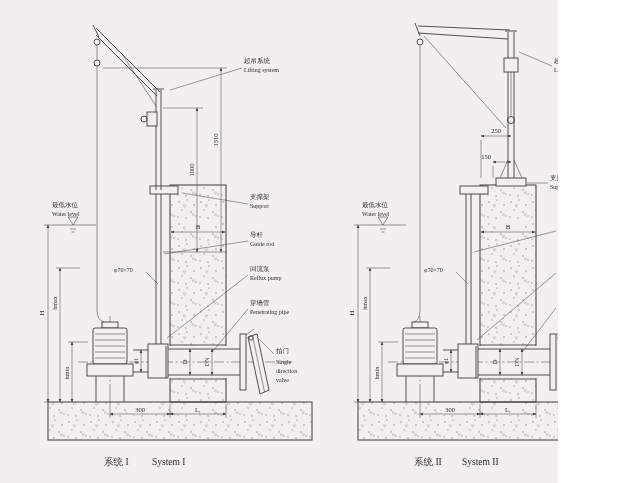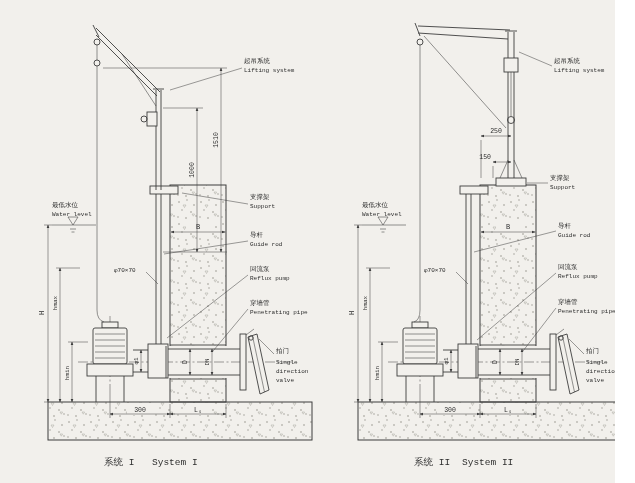--- a/index.html
+++ b/index.html
@@ -1,20 +1,20 @@
 <!DOCTYPE html>
 <html style="--bg: #f2f0ec; --ln: #3d3d3d;"><head>
 <meta charset="utf-8">
 <style>
   :root { --bg:#f2f0ec; --ln:#3d3d3d; }
   html,body { margin:0; padding:0; }
   .page {
-    width:615px; height:483px;
+    width:558px; height:483px;
     background:var(--bg);
-    font-family:Liberation Mono, monospace;
+    font-family:Liberation Serif, serif;
     position:relative; overflow:hidden;
   }
   svg { display:block; }
   .conc { fill:url(#stipple); stroke:var(--ln); stroke-width:1; }
   .mask { fill:var(--bg); stroke:none; }
   .ln   { fill:none; stroke:var(--ln); stroke-width:.9; }
   .lnf  { fill:var(--bg); stroke:var(--ln); stroke-width:.9; }
   .thin { stroke-width:.55; }
   .dim  { fill:none; stroke:var(--ln); stroke-width:.5; }
   .arr  { marker-start:url(#arrow); marker-end:url(#arrow); }

